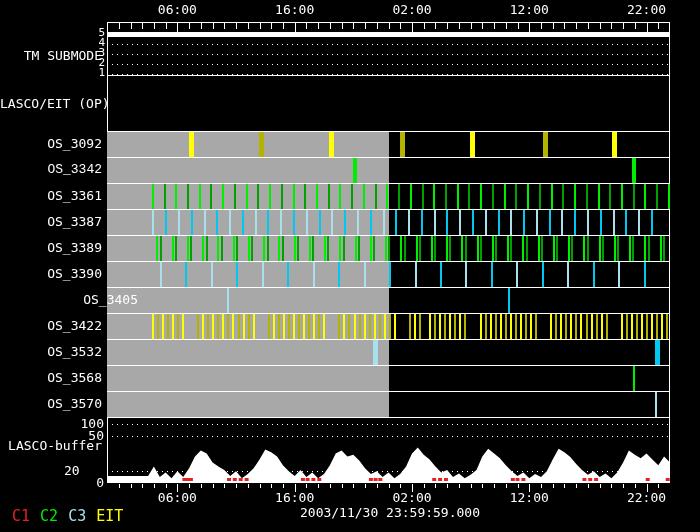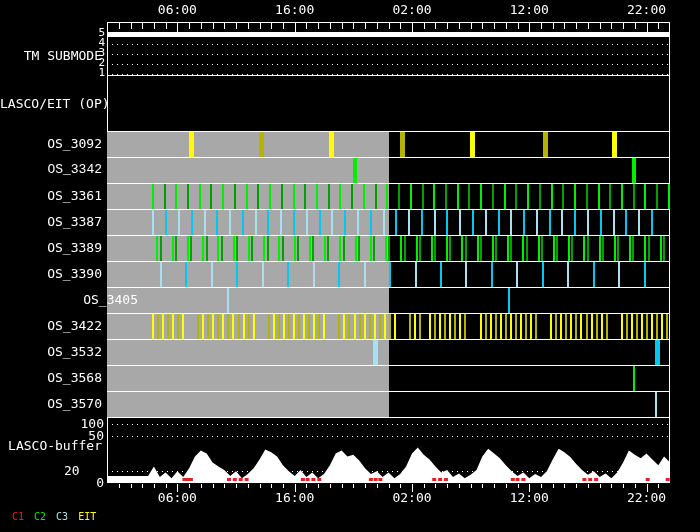--- a/index.html
+++ b/index.html
@@ -6,33 +6,34 @@
   #screen{position:relative;width:700px;height:532px;background:#000;overflow:hidden;
           font-family:"DejaVu Sans Mono", monospace;}
   .lbl{position:absolute;color:#fff;font-size:13px;line-height:14px;white-space:nowrap;}
   .rlbl{text-align:right;}
   .tick{position:absolute;width:1px;background:#fff;}
   .hline{position:absolute;height:1px;background:#fff;}
   .dotline{position:absolute;height:1px;
            background:repeating-linear-gradient(90deg,#fff 0 1px,transparent 1px 5px);}
   .evt{position:absolute;}
   .small{font-size:11px;line-height:12px;}
-  .legend-item{font-size:10px;line-height:13px;}
+  .legend-item{font-size:15px;line-height:13px;}
 </style>
 </head>
 <body>
 
 <div id="screen">
 
   <div class="lbl rlbl" style="left:0;top:49px;width:102px;">TM SUBMODE</div>
 
   <div class="lbl rlbl" style="left:0;top:97px;width:102px;">LASCO/EIT (OP)</div>
 
   <div class="lbl rlbl" style="left:0;top:439px;width:102px;">LASCO-buffer</div>
 
+  <div class="lbl" style="left:240px;top:506px;width:300px;text-align:center;">2003/11/30 23:59:59.000</div>
 
   <div id="plot-layer">
       <div style="position: absolute; left: 107px; top: 22px; width: 561px; height: 459px; border: 1px solid rgb(255, 255, 255);"></div>
       <div class="tick" style="position: absolute; left: 118.7px; top: 23px; height: 6px;"></div>
       <div class="tick" style="position: absolute; left: 118.7px; top: 484px; height: 4px;"></div>
       <div class="tick" style="position: absolute; left: 130.5px; top: 23px; height: 6px;"></div>
       <div class="tick" style="position: absolute; left: 130.5px; top: 484px; height: 4px;"></div>
       <div class="tick" style="position: absolute; left: 142.2px; top: 23px; height: 6px;"></div>
       <div class="tick" style="position: absolute; left: 142.2px; top: 484px; height: 4px;"></div>
       <div class="tick" style="position: absolute; left: 153.9px; top: 23px; height: 6px;"></div>

